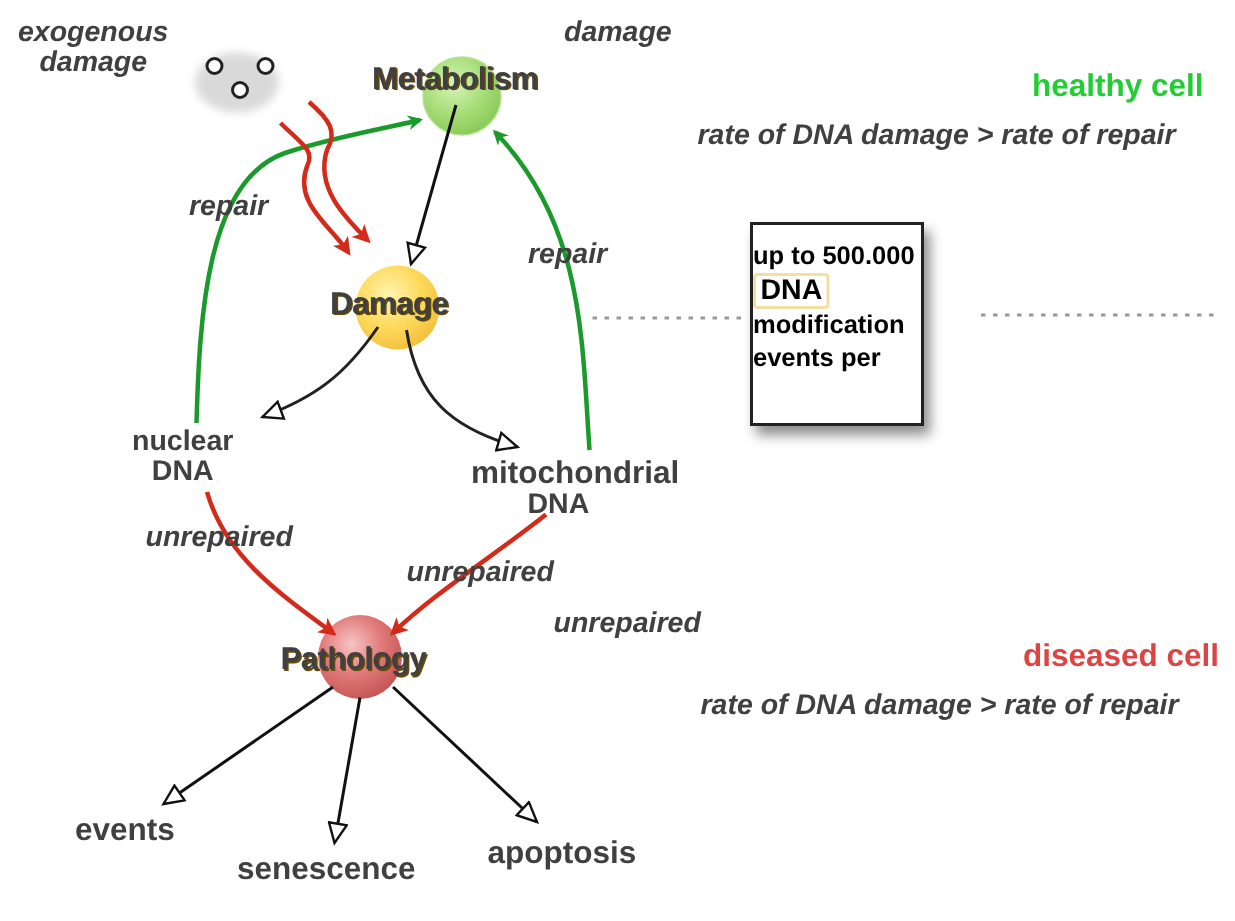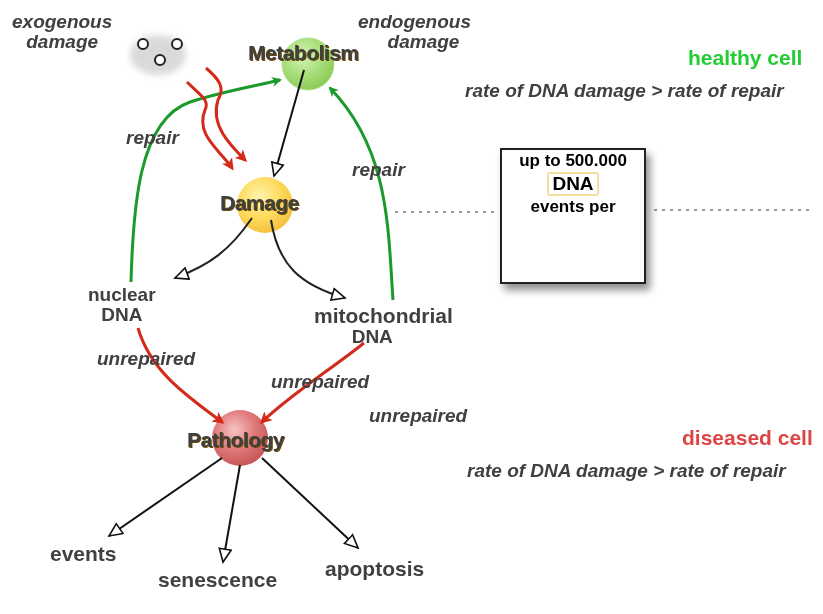--- a/index.html
+++ b/index.html
@@ -4,24 +4,24 @@
   <style>
     html, body { margin: 0; padding: 0; background: #ffffff; }
     body { width: 823px; height: 614px; position: relative; overflow: hidden;
            font-family: "Liberation Sans", sans-serif; }
     #canvas { position: absolute; left: 0; top: 0; }
     .lbl { position: absolute; font-family: "Liberation Sans", sans-serif; font-weight: bold;
            color: #404040; white-space: nowrap; line-height: 1.05; }
     .it { font-style: italic; }
     .node-text { font-size: 21px; letter-spacing: -0.5px; text-shadow: 1px 1px 0 #6a4a00; }
     .side { font-size: 19px; }
-    .info-box { position: absolute; left: 500px; top: 148px; width: 146px; height: 136px;
+    .info-box { position: absolute; left: 500px; top: 148px; width: 116px; height: 136px;
                 border: 2px solid #222; background: #fff; box-shadow: 4px 6px 8px rgba(0,0,0,0.45);
-                text-align: center; font-weight: bold; font-size: 17px; line-height: 22px;
-                box-sizing: border-box; }
+                text-align: left; font-weight: bold; font-size: 17px; line-height: 22px;
+                box-sizing: border-box; padding-top: 10px; }
     .info-box .dna-hl { display: inline-block; border: 2px solid #f3e0a0; border-radius: 3px;
                         padding: 0 3px; font-size: 19px; line-height: 20px; }
   </style>
 </head>
 <body>
 
 <svg id="canvas" width="823" height="614" viewBox="0 0 823 614">
   <defs>
     <radialGradient id="gGreen" cx="40%" cy="35%" r="65%">
       <stop offset="0%" stop-color="#d6f5b8"></stop>
@@ -83,21 +83,20 @@
   <line x1="222" y1="458" x2="109" y2="536" stroke="#111" stroke-width="2" marker-end="url(#arrOpen)"></line>
   <line x1="240" y1="465" x2="223" y2="562" stroke="#111" stroke-width="2" marker-end="url(#arrOpen)"></line>
   <line x1="262" y1="458" x2="358" y2="548" stroke="#111" stroke-width="2" marker-end="url(#arrOpen)"></line>
 </svg>
 
 <div class="lbl it side" style="left:12px; top:12px; text-align:center; font-size:19px;">
   <div>exogenous</div>
   <div>damage</div>
 </div>
 <div class="lbl it side" style="left:358px; top:12px; text-align:center; font-size:19px;">
-  <div>endogenous</div>
   <div style="padding-left:18px;">damage</div>
 </div>
 
 <div class="lbl node-text" style="left:248px; top:42px;">Metabolism</div>
 <div class="lbl node-text" style="left:220px; top:192px;">Damage</div>
 <div class="lbl node-text" style="left:187px; top:429px;">Pathology</div>
 
 <div class="lbl it side" style="left:126px; top:128px;">repair</div>
 <div class="lbl it side" style="left:352px; top:160px;">repair</div>
 
@@ -114,20 +113,21 @@
 <div class="lbl it side" style="left:271px; top:372px;">unrepaired</div>
 <div class="lbl it side" style="left:369px; top:406px;">unrepaired</div>
 
 <div class="lbl" style="left:50px; top:543px; font-size:21px;">events</div>
 <div class="lbl" style="left:158px; top:569px; font-size:21px;">senescence</div>
 <div class="lbl" style="left:325px; top:558px; font-size:21px;">apoptosis</div>
 
 <div class="info-box">
   <div>up to 500.000</div>
   <div><span class="dna-hl">DNA</span></div>
+  <div>modification</div>
   <div>events per</div>
 </div>
 
 <div class="lbl" style="left:662px; top:47px; font-size:21px; color:#22cc33;margin-left:26px;">healthy cell</div>
 <div class="lbl it" style="left:465px; top:81px; font-size:19px;">rate of DNA damage &gt; rate of repair</div>
 
 <div class="lbl" style="left:646px; top:427px; font-size:21px; color:#dd4444;margin-left:36px;">diseased cell</div>
 <div class="lbl it" style="left:467px; top:461px; font-size:19px;">rate of DNA damage &gt; rate of repair</div>
 
 </body></html>

